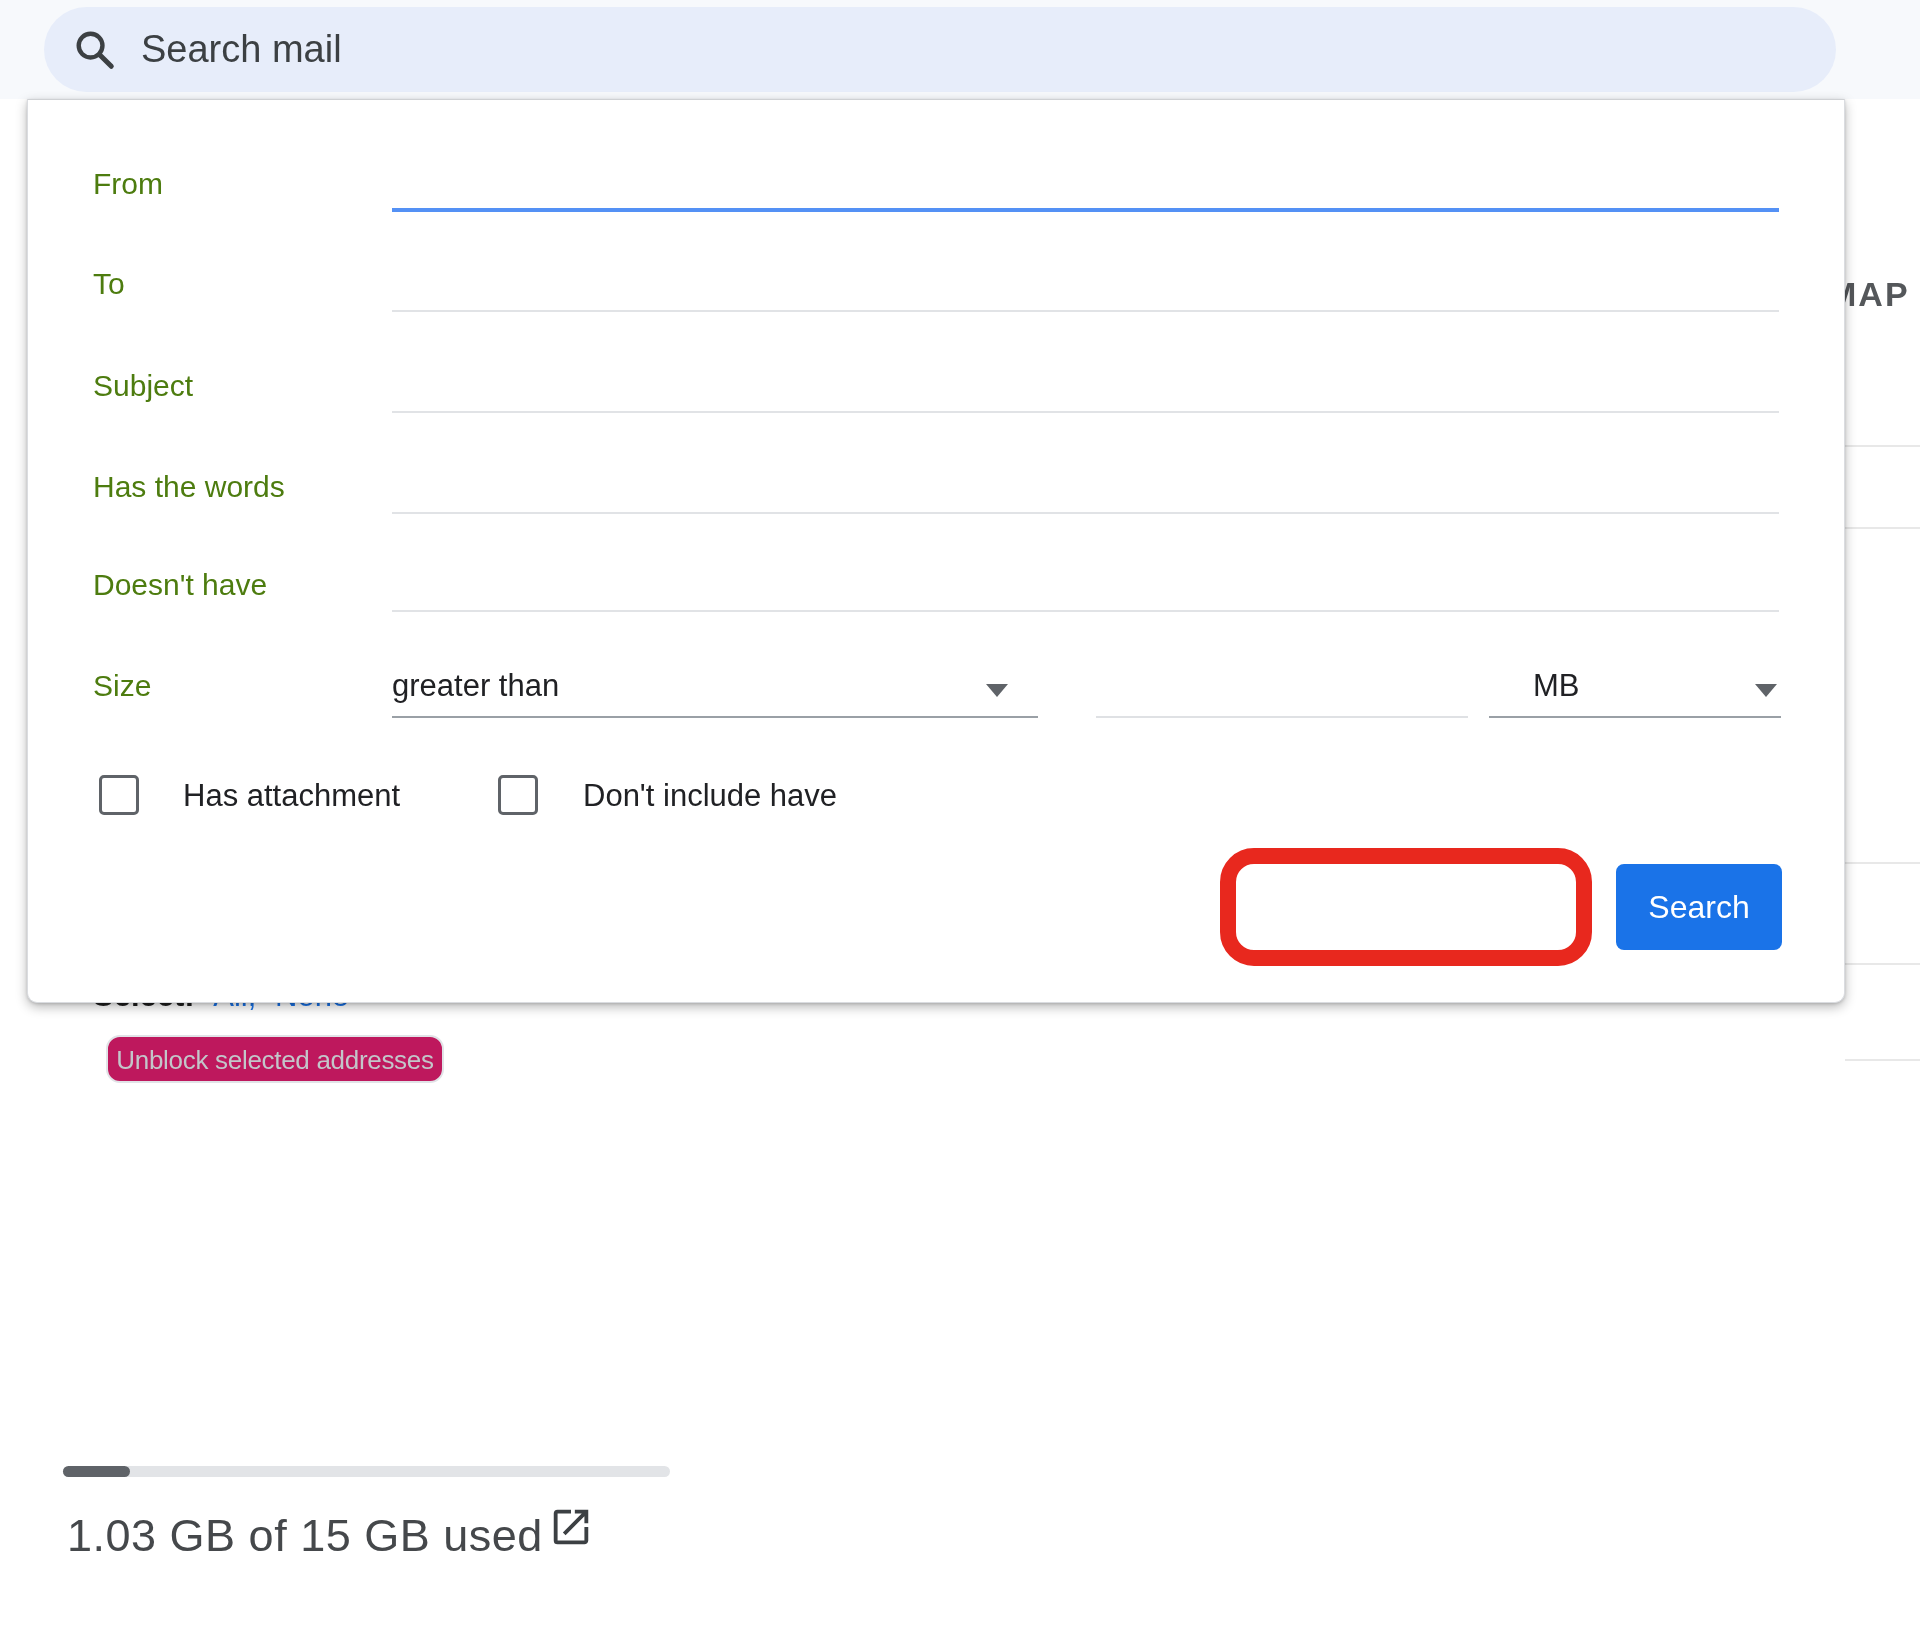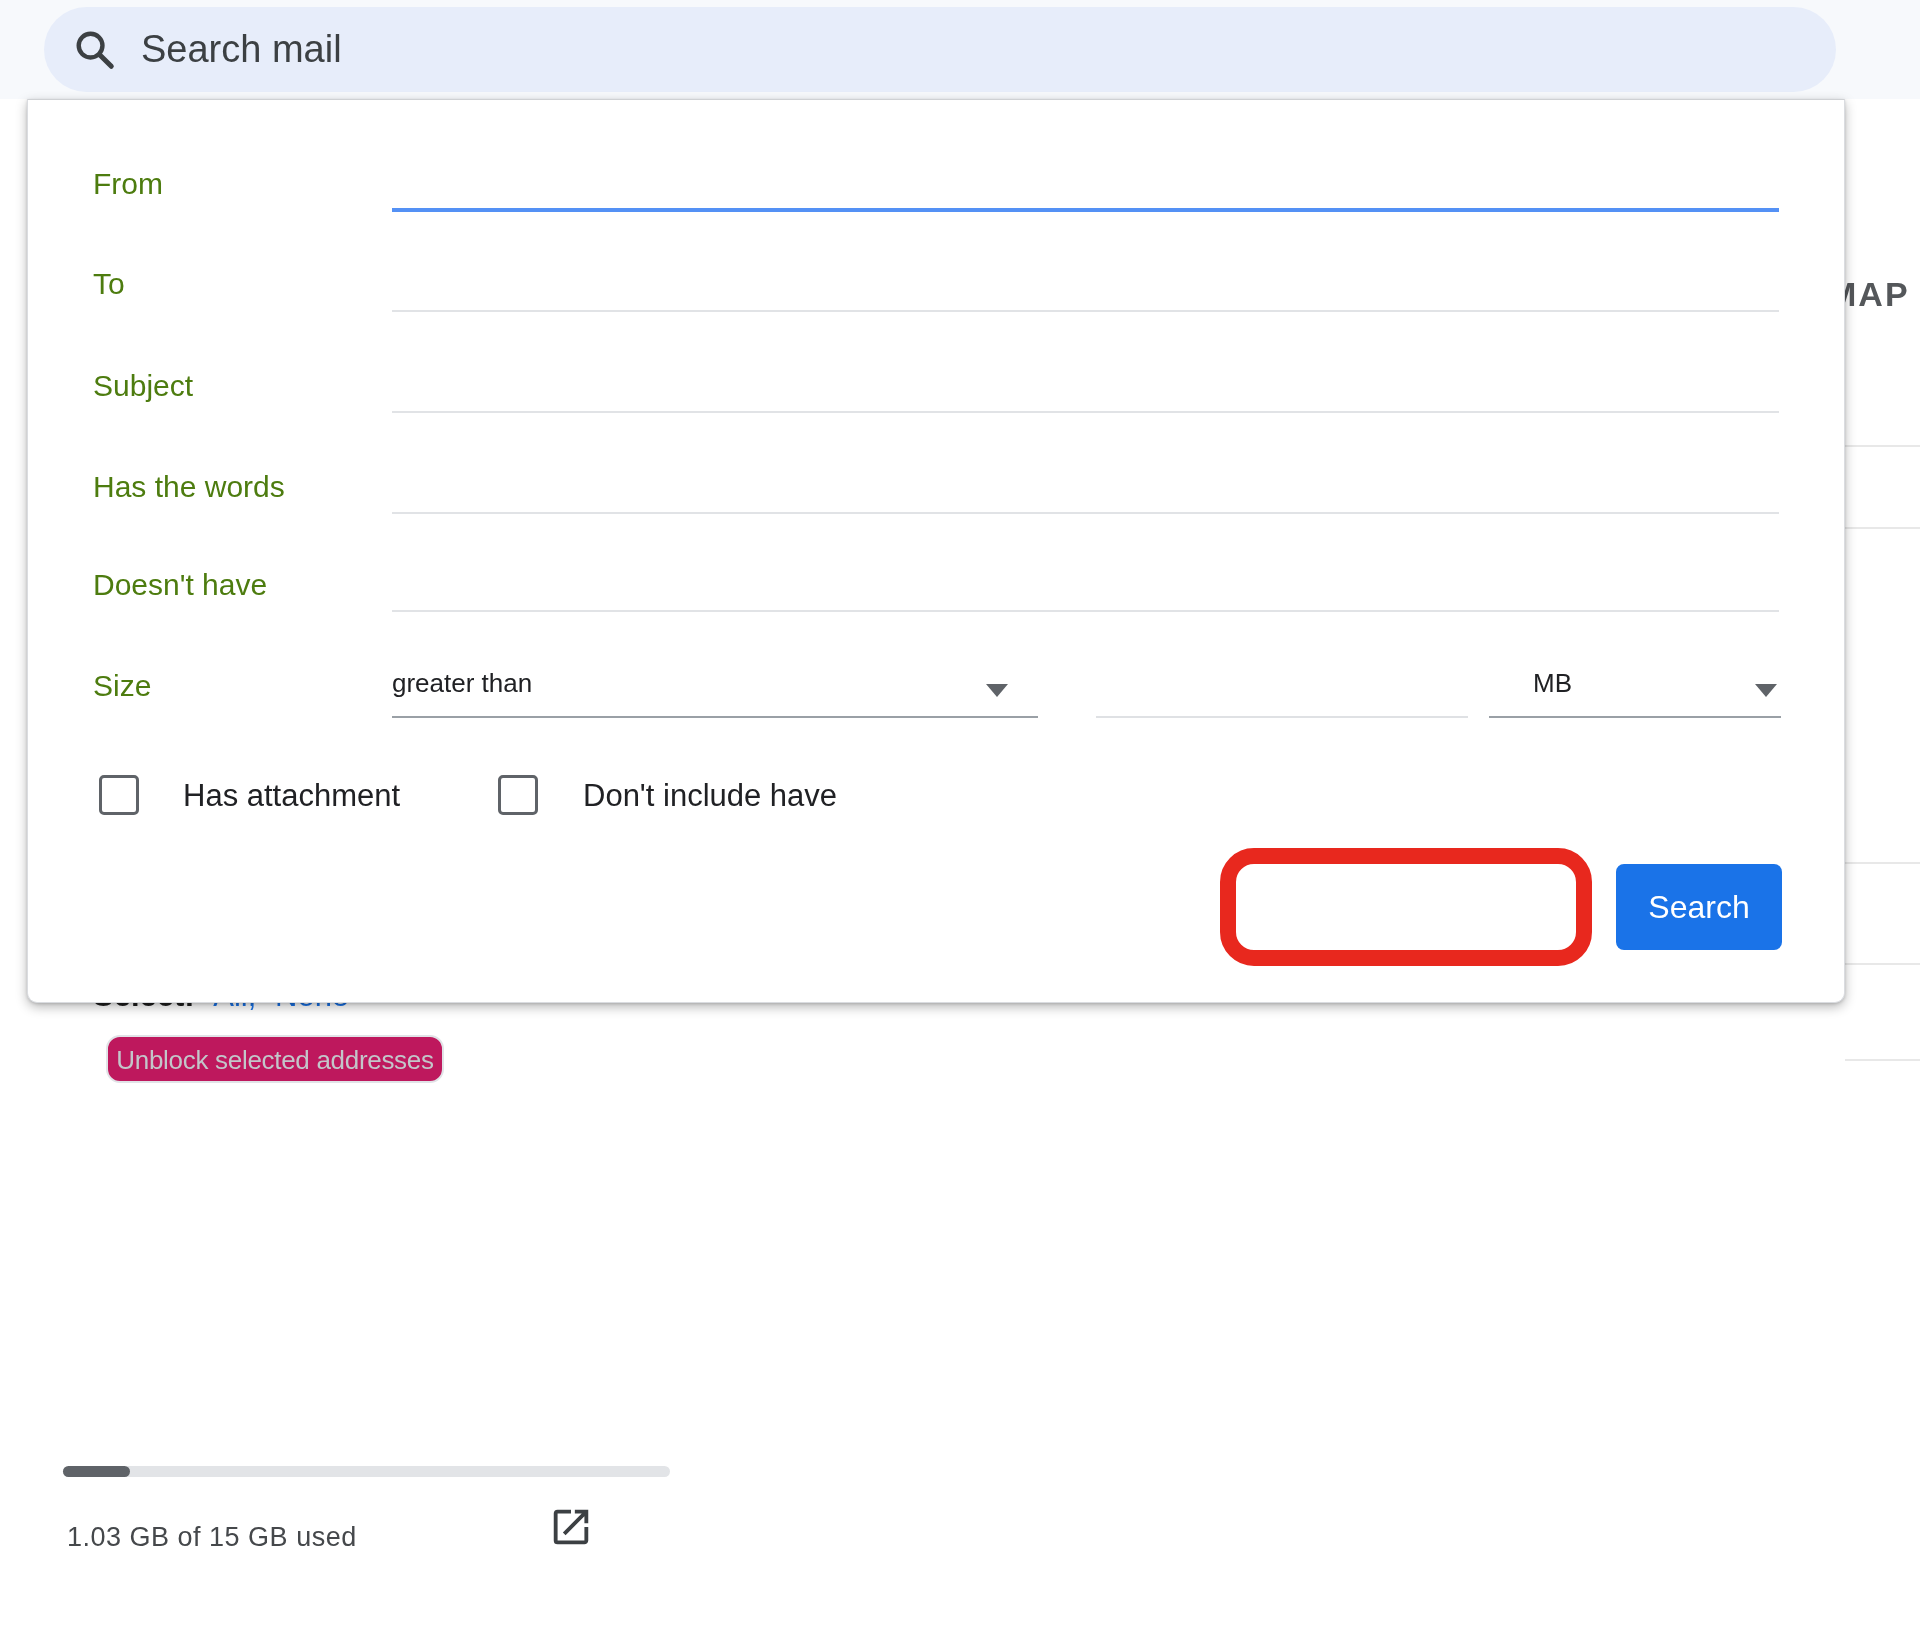--- a/index.html
+++ b/index.html
@@ -35,21 +35,21 @@
     position:absolute;left:27px;top:99px;width:1818px;height:904px;z-index:5;
     background:#ffffff;border:1px solid #dadce0;border-top:1px solid #cfd1d4;
     border-radius:0 0 10px 10px;
     box-shadow:0 4px 12px rgba(0,0,0,0.28),0 1px 3px rgba(0,0,0,0.15);
     box-sizing:border-box;
   }
   .flabel{position:absolute;left:65px;font-size:30px;line-height:31px;color:#4d7c0f;}
   .finput{position:absolute;left:364px;width:1387px;height:60px;border-bottom:2px solid #e1e3e6;cursor:text;}
   .finput.focused{border-bottom:4px solid #5491f5;}
   .sel{position:absolute;top:556px;height:62px;border-bottom:2px solid #9aa0a6;box-sizing:border-box;cursor:pointer;}
-  .sel .val{position:absolute;top:12px;font-size:26px;color:#202124;}
+  .sel .val{position:absolute;top:12px;font-size:31px;color:#202124;}
   .tri{position:absolute;top:28px;width:0;height:0;border-left:11px solid transparent;
        border-right:11px solid transparent;border-top:13px solid #5f6368;}
   .num-input{position:absolute;left:1068px;top:556px;width:372px;height:62px;
        border-bottom:2px solid #dfe1e4;box-sizing:border-box;cursor:text;}
   .cbox{position:absolute;top:675px;width:40px;height:40px;border:3px solid #5f6368;
        border-radius:5px;background:#fff;box-sizing:border-box;cursor:pointer;}
   .clabel{position:absolute;top:678px;font-size:31px;color:#202124;}
   .btn-create{
     position:absolute;left:1222px;top:772px;width:324px;height:76px;border-radius:6px;
     background:#ffffff;color:#b8bcc1;font-size:31px;line-height:76px;text-align:center;cursor:default;
@@ -60,21 +60,21 @@
     text-align:center;cursor:pointer;
   }
   
   .annotation{
     position:absolute;left:1220px;top:848px;width:372px;height:118px;z-index:20;
     border:16px solid #e8281e;border-radius:34px;box-sizing:border-box;pointer-events:none;
   }
   
   .progress{position:absolute;left:63px;top:1466px;width:607px;height:11px;border-radius:6px;background:#e2e4e7;}
   .progress .fill{position:absolute;left:0;top:0;height:11px;border-radius:6px;background:#5f6368;}
-  .storage-text{position:absolute;left:67px;top:1510px;font-size:27px;letter-spacing:0.5px;color:#45484b;margin-top:12px;}
+  .storage-text{position:absolute;left:67px;top:1510px;font-size:45px;letter-spacing:0.5px;color:#45484b;}
   .open-new{position:absolute;left:548px;top:1504px;width:46px;height:46px;cursor:pointer;}
   .terms{position:absolute;left:1192px;top:1456px;font-size:30px;color:#5f6368;white-space:nowrap;}
   .terms span{cursor:pointer;}
   .terms .dot{margin:0 12px;cursor:default;}
 </style>
 </head>
 <body>
 
 <div class="screen">
 

